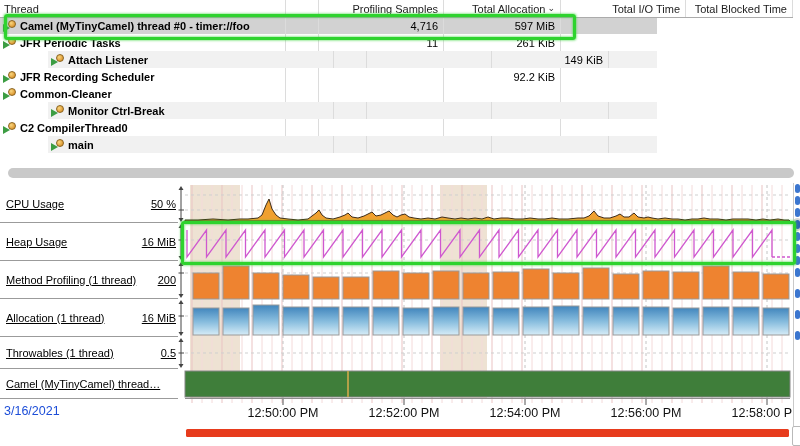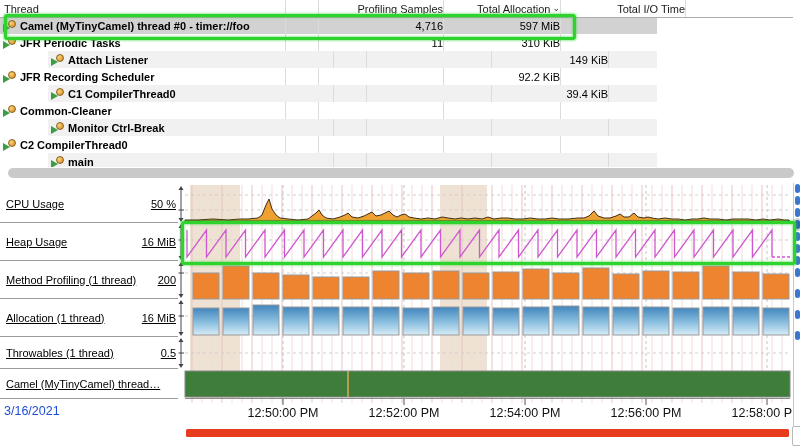--- a/index.html
+++ b/index.html
@@ -3,21 +3,21 @@
 <meta charset="utf-8">
 <style>
   html,body{margin:0;padding:0;background:#fff;}
   #stage{position:relative;width:800px;height:446px;overflow:hidden;background:#fff;
          font-family:"Liberation Sans",sans-serif;-webkit-font-smoothing:antialiased;}
 
   
   .trow{display:grid;grid-template-columns:286px 33px 125px 117px 125px 107px;height:17px;
         align-items:center;font-size:11px;color:#000;}
   .trow .c{height:100%;display:flex;align-items:center;border-right:1px solid #dcdcdc;overflow:hidden;}
-  .trow .c.num{justify-content:flex-end;}
+  .trow .c.num{justify-content:flex-end;padding-right:5px;}
   .thead{position:absolute;left:0;top:0;width:793px;border-bottom:1px solid #ababab;background:#fff;z-index:2;}
   .thead .c{font-weight:normal;color:#1c1c1c;}
   .tbody{position:absolute;left:0;top:17px;width:657px;height:150px;overflow:hidden;z-index:1;}
   .trow.sel{background:#d2d2d2;}
   .trow.alt{background:#f1f1f1;margin-left:48px;}
   .name-cell{gap:3px;padding-left:3px;font-weight:bold;white-space:nowrap;}
   .thread-icon{position:relative;width:14px;height:12px;flex:0 0 14px;}
   .thread-icon::before{content:"";position:absolute;left:0;bottom:0;width:0;height:0;
         border-style:solid;border-width:4px 0 4px 7px;border-color:transparent transparent transparent #3c9d43;}
   .thread-icon::after{content:"";position:absolute;right:1px;top:0;width:6px;height:6px;border-radius:50%;
@@ -56,41 +56,42 @@
 
   <div class="thead trow">
     <div class="c" style="padding-left:4px">Thread</div>
     <div class="c"></div>
     <div class="c num">Profiling Samples</div>
     <div class="c num">
       <span>Total Allocation</span>
         <span class="sort-chevron">⌄</span>
     </div>
     <div class="c num">Total I/O Time</div>
+    <div class="c num">Total Blocked Time</div>
   </div>
   <div class="tbody" id="tbody">
       <div class="trow sel">
         <div class="c name-cell">
           <span class="thread-icon"></span>
           <span>Camel (MyTinyCamel) thread #0 - timer://foo</span>
         </div>
         <div class="c "></div>
         <div class="c num">4,716</div>
         <div class="c num">597 MiB</div>
         <div class="c num"></div>
         <div class="c num"></div>
       </div>
       <div class="trow">
         <div class="c name-cell">
           <span class="thread-icon"></span>
           <span>JFR Periodic Tasks</span>
         </div>
         <div class="c "></div>
         <div class="c num">11</div>
-        <div class="c num">310 KiB</div>
+        <div class="c num">261 KiB</div>
         <div class="c num"></div>
         <div class="c num"></div>
       </div>
       <div class="trow alt">
         <div class="c name-cell">
           <span class="thread-icon"></span>
           <span>Attach Listener</span>
         </div>
         <div class="c "></div>
         <div class="c num"></div>
@@ -99,31 +100,20 @@
         <div class="c num"></div>
       </div>
       <div class="trow">
         <div class="c name-cell">
           <span class="thread-icon"></span>
           <span>JFR Recording Scheduler</span>
         </div>
         <div class="c "></div>
         <div class="c num"></div>
         <div class="c num">92.2 KiB</div>
-        <div class="c num"></div>
-        <div class="c num"></div>
-      </div>
-      <div class="trow alt">
-        <div class="c name-cell">
-          <span class="thread-icon"></span>
-          <span>C1 CompilerThread0</span>
-        </div>
-        <div class="c "></div>
-        <div class="c num"></div>
-        <div class="c num">39.4 KiB</div>
         <div class="c num"></div>
         <div class="c num"></div>
       </div>
       <div class="trow">
         <div class="c name-cell">
           <span class="thread-icon"></span>
           <span>Common-Cleaner</span>
         </div>
         <div class="c "></div>
         <div class="c num"></div>

